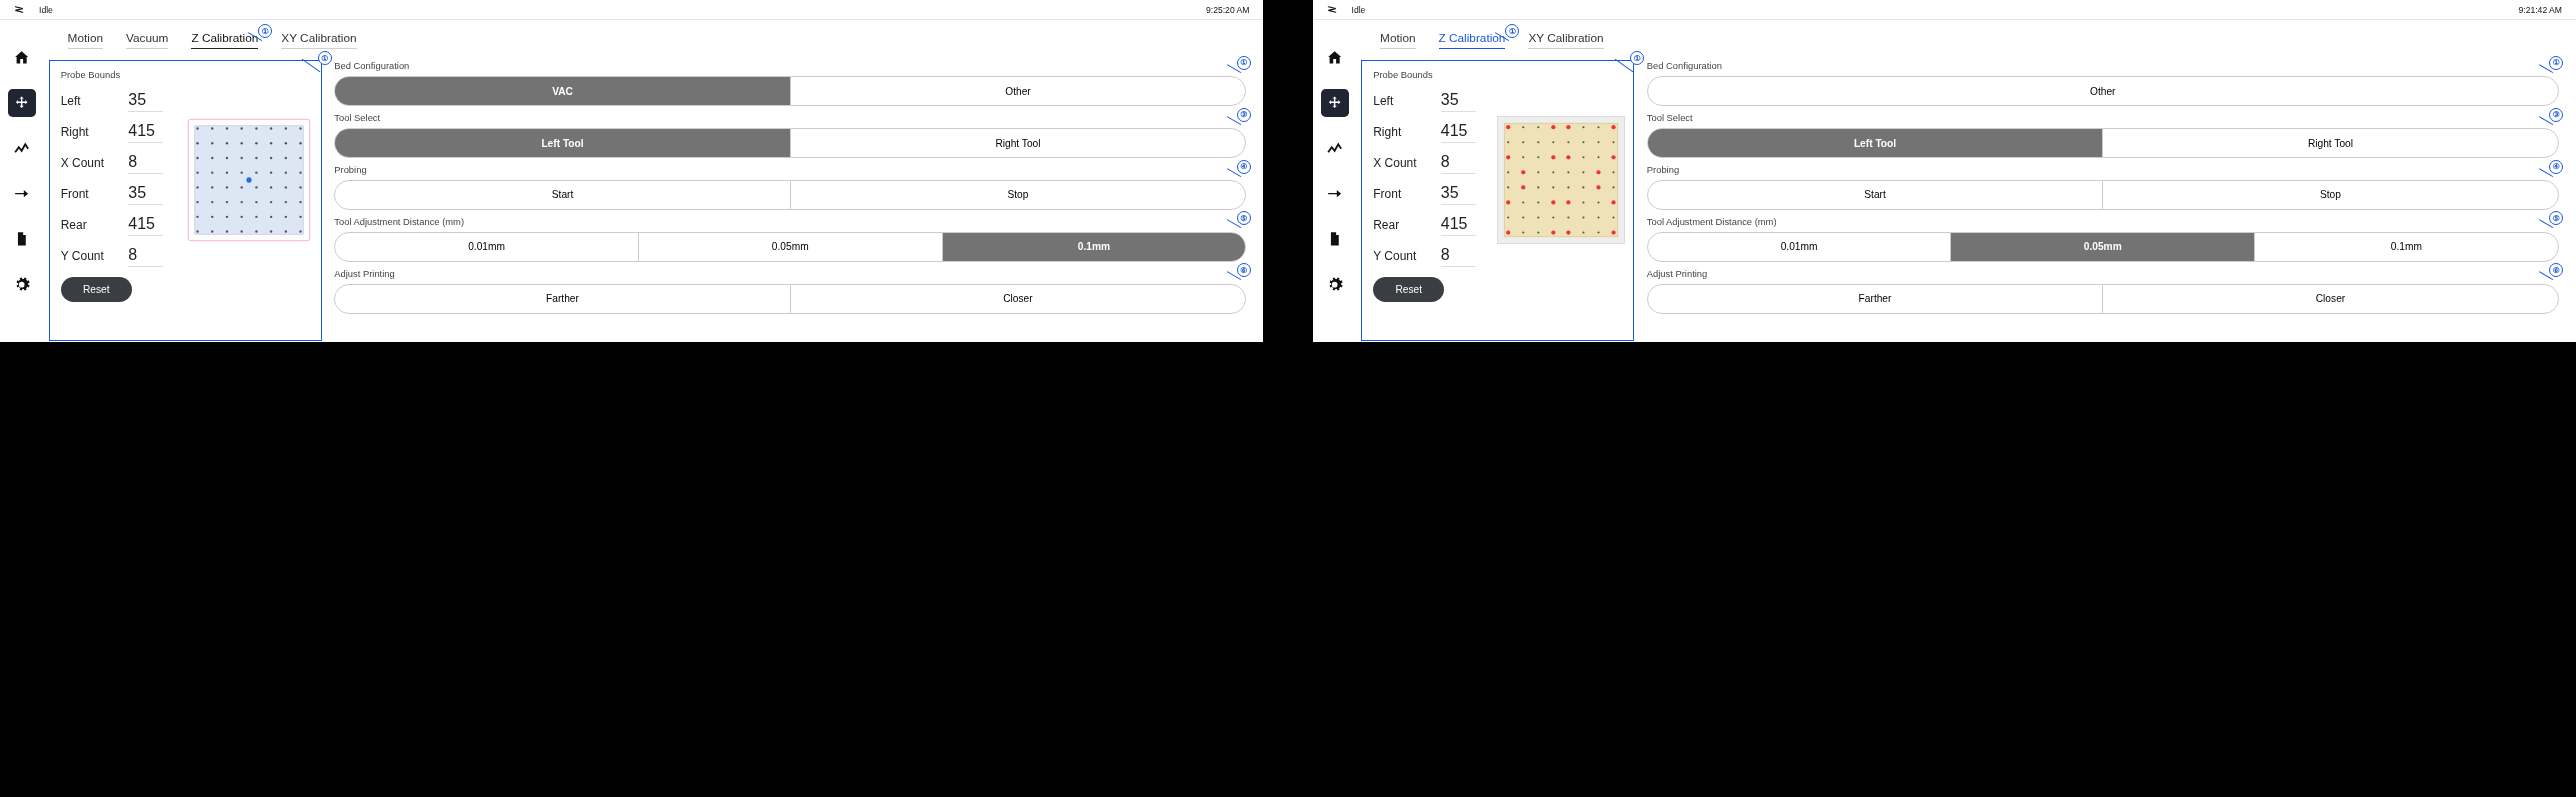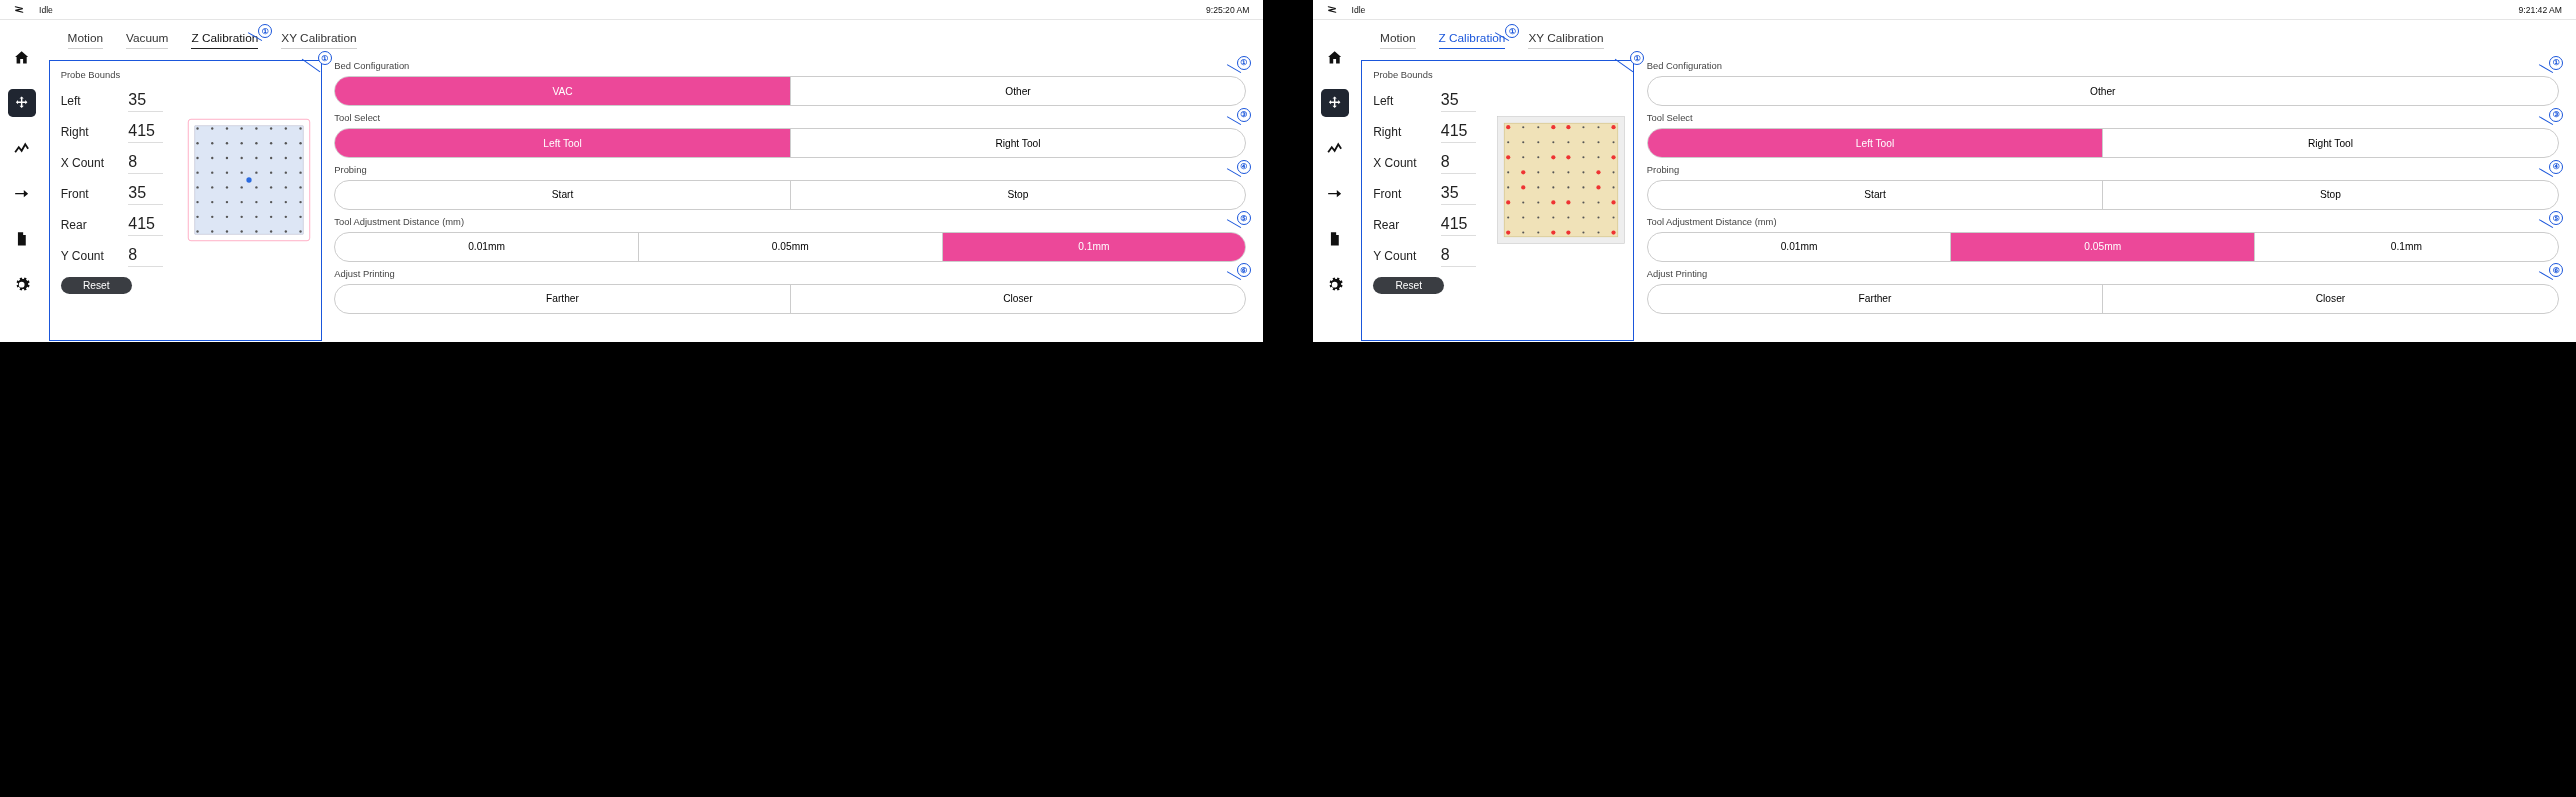--- a/index.html
+++ b/index.html
@@ -18,28 +18,28 @@
     .tab{font-size:11.8px;color:#333;padding:3.1px 0;border-bottom:1.6px solid #d0d0d0}
     .tab.active-k{border-bottom:1.6px solid #222;color:#111}
     .tab.active-b{border-bottom:1.6px solid #1a56db;color:#1a56db}
     .content{display:flex;gap:12.6px;padding:6.3px 0 0 4.7px}
     .section{position:relative}
     .probe{border:1.6px solid #1a56db;width:273px;height:281px;padding:7.9px 11px 9.4px}
     .stitle{font-size:9.4px;color:#444;margin-bottom:4.7px}
     .field{display:flex;align-items:center;gap:23.6px;height:31px}
     .flabel{width:44px;font-size:12px;color:#222}
     .fval{font-size:16px;color:#222;border-bottom:0.8px solid #ddd;width:35px;padding:1.6px 0}
-    .reset{background:#3a3d42;color:#fff;border:none;border-radius:15.7px;width:71px;height:17px;font-size:10.2px;margin-top:6.3px;cursor:pointer}
+    .reset{background:#3a3d42;color:#fff;border:none;border-radius:15.7px;width:71px;height:25px;font-size:10.2px;margin-top:6.3px;cursor:pointer}
     .plot{position:absolute;left:133px;top:53px;width:132px;height:132px}
     .ctrls{flex:1;display:flex;flex-direction:column;gap:3.1px;padding-right:4.7px}
     .grp{margin-bottom:3.1px}
     .seg{display:flex;border:0.8px solid #ccc;border-radius:15.7px;overflow:hidden;height:30px}
     .seg>div{flex:1;display:flex;align-items:center;justify-content:center;font-size:10.2px;border-right:0.8px solid #ccc;cursor:pointer}
     .seg>div:last-child{border-right:none}
-    .seg>div.on{background:#ec4899;color:#fff;font-weight:400}
+    .seg>div.on{background:#737373;color:#fff;font-weight:700}
     .ann-grp{position:relative}
     .ann{position:absolute;top:-4.7px;right:-4.7px;width:14px;height:14px;background:#fff;border:1.2px solid #1a56db;border-radius:50%;color:#1a56db;font-size:7.9px;font-weight:600;display:flex;align-items:center;justify-content:center;z-index:10}
     .ann::before{content:'';position:absolute;width:15.7px;height:1.2px;background:#1a56db;right:8.6px;top:11px;transform:rotate(30deg)}
     .tab-ann{top:-3.9px;right:-14px}
     .probe-ann{top:-10.2px;right:-11px}
     .probe-ann::before{width:22px;right:8.6px;top:12.6px;transform:rotate(35deg)}
     .blackbar{width:100%;height:440px;background:#000}
     .divider{width:50px;background:#000}
   </style>
 </head>

